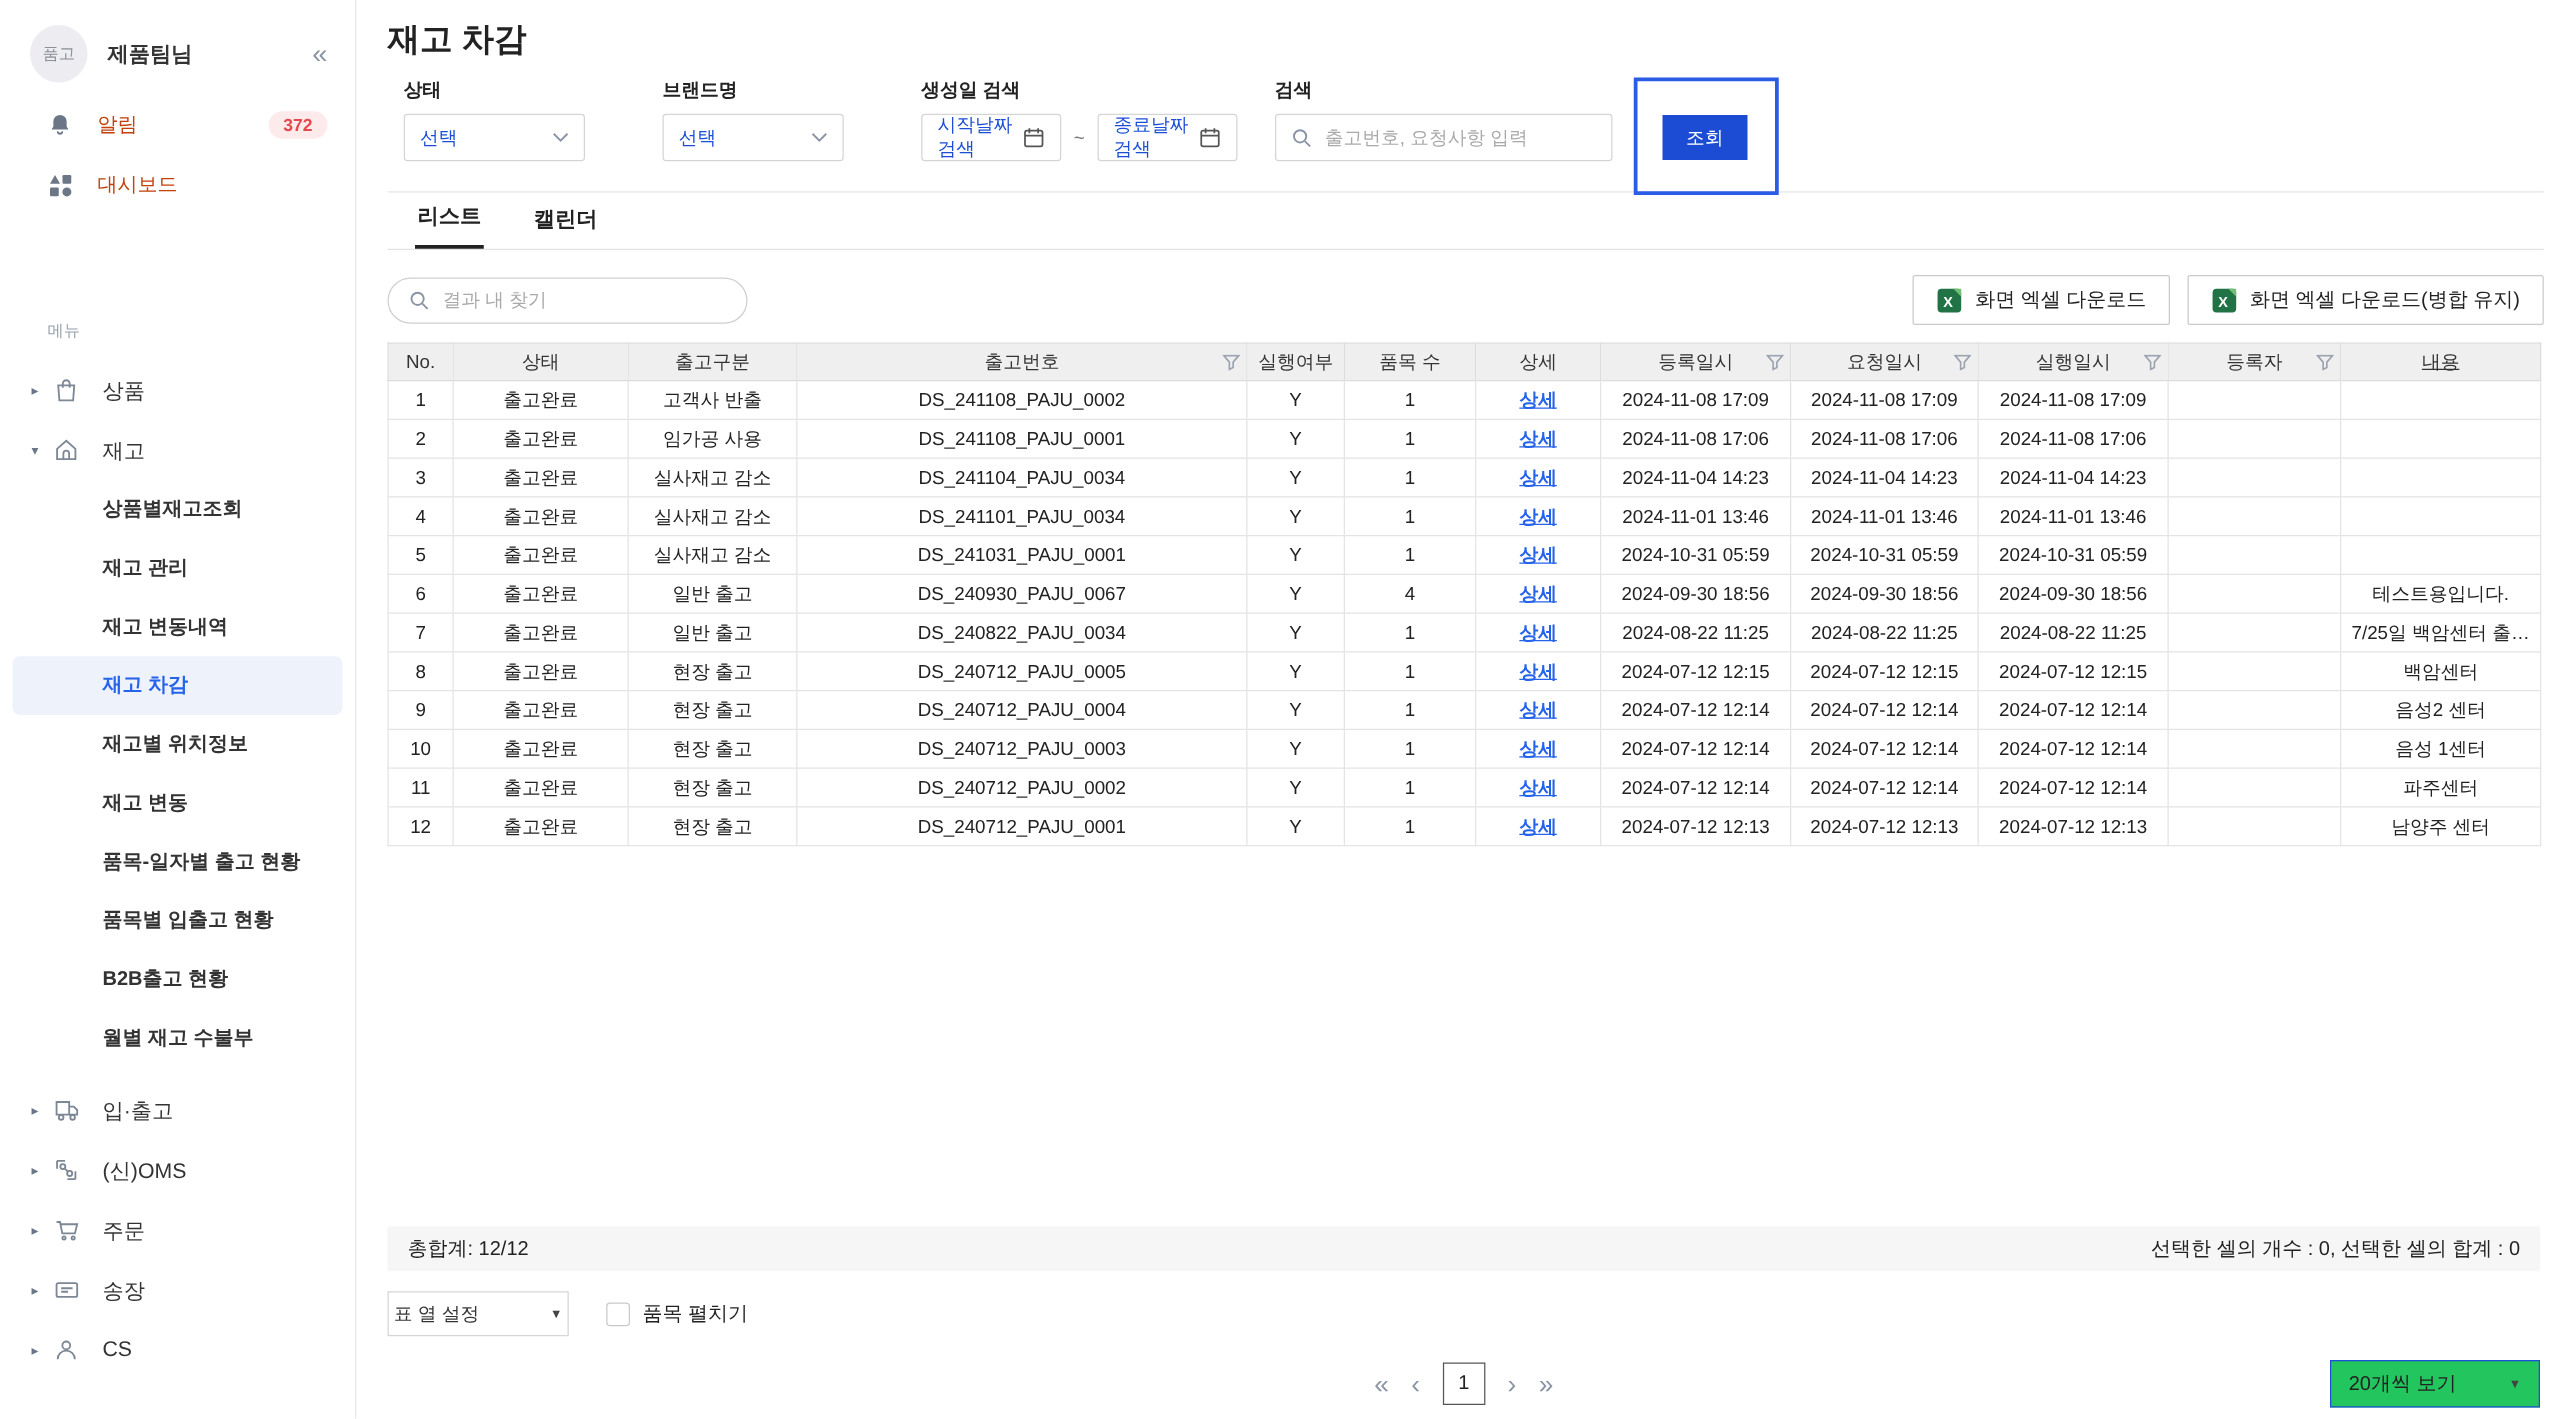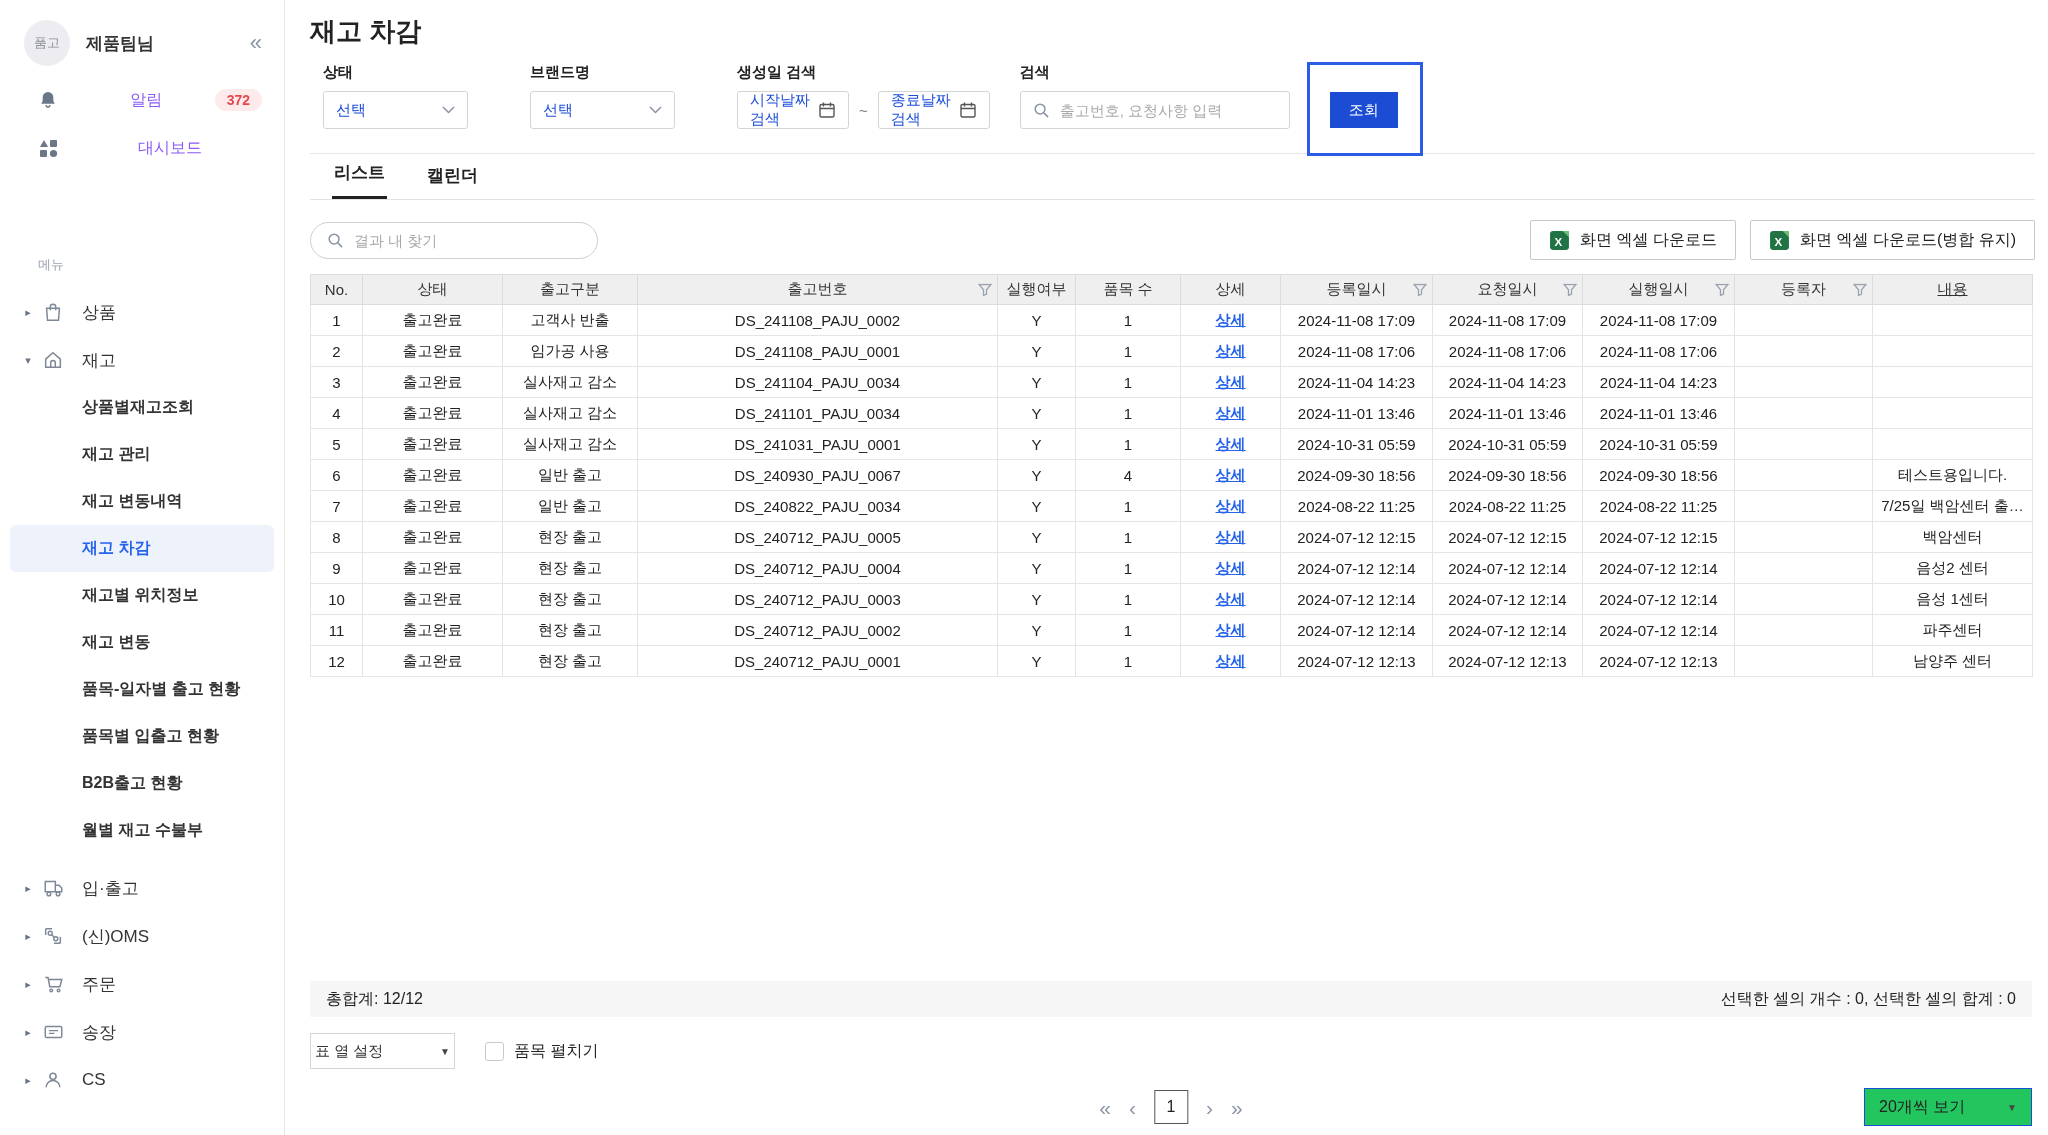--- a/index.html
+++ b/index.html
@@ -9,21 +9,21 @@
 
   
   .sidebar { width:285px; min-width:285px; height:100%; border-right:1px solid #e7e7e7; background:#fff; overflow:hidden; }
   .sb-header { display:flex; align-items:center; padding:20px 22px 10px 24px; }
   .avatar { width:46px; height:46px; border-radius:50%; background:#ededf1; color:#8a8f98;
     display:flex; align-items:center; justify-content:center; font-size:13px; }
   .sb-user { font-size:17px; font-weight:bold; color:#333; margin-left:16px; flex:1; }
   .sb-collapse { color:#8a94a6; font-size:22px; cursor:pointer; }
   .sb-row { display:flex; align-items:center; height:48px; padding:0 22px 0 36px; cursor:pointer; }
   .sb-row .ico { width:24px; display:flex; justify-content:center; margin-right:18px; }
-  .sb-row .lbl { font-size:16px; color:#8b5cf6; flex:1;text-align:center; }
+  .sb-row .lbl { font-size:16px; color:#c2410c; flex:1; }
   .badge { background:#fdeaea; color:#e5484d; font-size:14px; font-weight:bold;
     padding:3px 12px; border-radius:12px; }
   .menu-section { margin-top:84px; }
   .menu-caption { font-size:13px; color:#98a1ae; padding:0 0 14px 38px; }
   .group-row { display:flex; align-items:center; height:48px; padding:0 12px 0 20px; cursor:pointer; }
   .expander { width:16px; font-size:11px; color:#6b7686; text-align:center; }
   .group-row .gico { width:26px; display:flex; justify-content:center; margin:0 16px 0 4px; }
   .group-row .glbl { font-size:17px; color:#333; }
   .subitem { height:47px; display:flex; align-items:center; padding-left:72px; font-size:16px;
     color:#333; cursor:pointer; margin:0 10px; border-radius:6px;font-weight:bold; }

